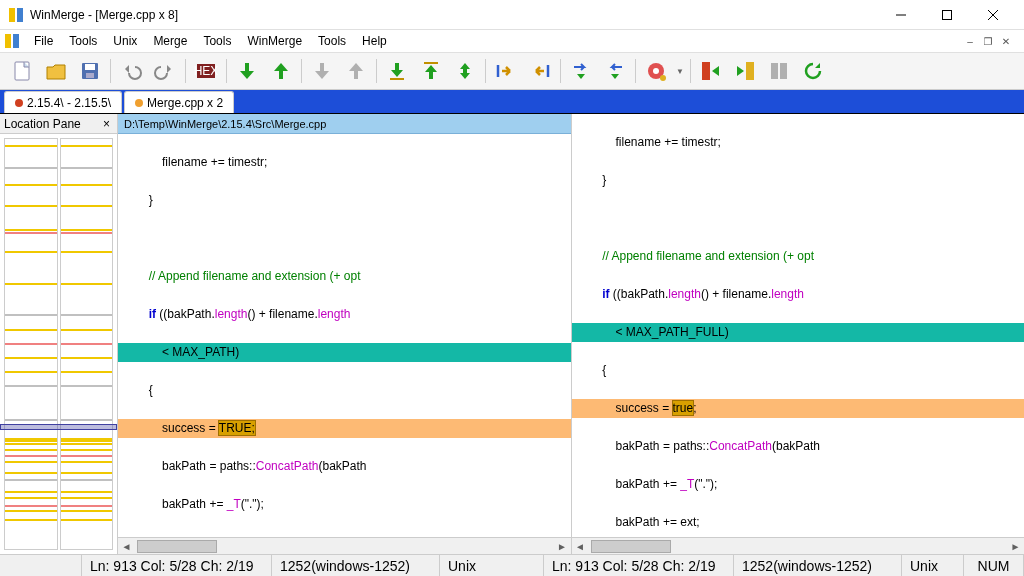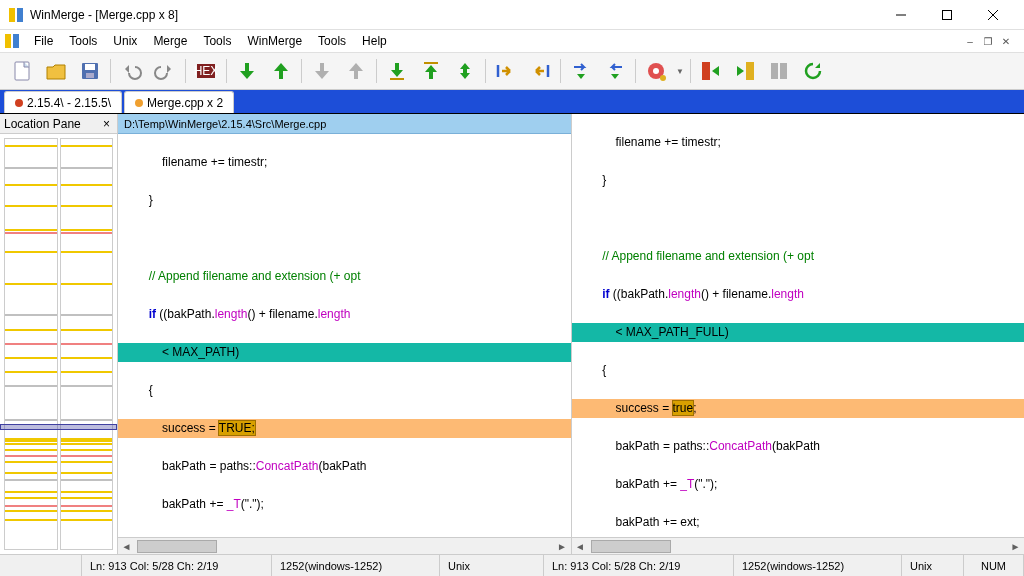--- a/index.html
+++ b/index.html
@@ -35,21 +35,21 @@
 .kw{color:#0000d0;font-weight:bold}
 .cm{color:#008000}
 .fn{color:#c000c0}
 .bg-y{background:#14b8a6}
 .bg-r{background:#fdba74}
 .hl{background:#d8a000;outline:1px solid #a07000}
 .hscroll{height:17px;background:#f0f0f0;border-top:1px solid #ccc;display:flex;align-items:center}
 .hscroll .thumb{height:13px;background:#cdcdcd;border:1px solid #aaa;margin-left:2px;width:80px}
 .hscroll .arrow{width:17px;height:15px;display:flex;align-items:center;justify-content:center;color:#606060;font-size:10px}
 .statusbar{height:22px;background:#f0f0f0;border-top:1px solid #ccc;display:flex;align-items:center;flex-shrink:0}
-.statusbar .cell{padding:0 8px;border-right:1px solid #ccc;height:100%;display:flex;align-items:center;font-size:11px}
+.statusbar .cell{padding:0 8px;border-right:1px solid #ccc;height:100%;display:flex;align-items:center;font-size:14px}
 svg{display:block}
 </style>
 </head>
 <body>
 
 <div class="titlebar">
   <span class="app-icon">
     <svg width="16" height="16">
         <rect x="1" y="1" width="6" height="14" fill="#f0c000"></rect>
         <rect x="9" y="1" width="6" height="14" fill="#4080d0"></rect>

